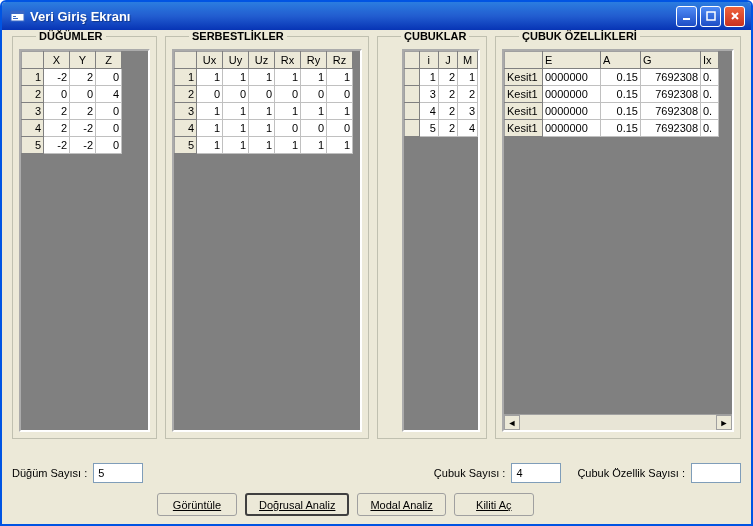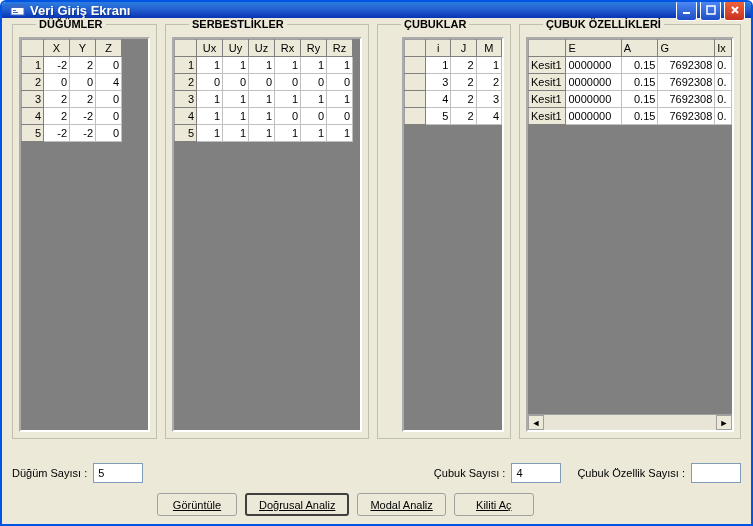--- a/index.html
+++ b/index.html
@@ -18,21 +18,21 @@
       width: 753px;
       height: 526px;
       border: 2px solid #0054e3;
       border-radius: 6px 6px 0 0;
       background: #ece9d8;
       display: flex;
       flex-direction: column;
       overflow: hidden;
     }
     .titlebar {
-      height: 16px;
+      height: 28px;
       background: linear-gradient(to bottom, #2b7de0, #225dd0, #0734b5);
       display: flex;
       align-items: center;
       padding: 0 4px;
       color: #fff;
     }
     .titlebar .app-icon {
       width: 16px;
       height: 16px;
       margin: 0 4px;
@@ -196,21 +196,21 @@
       font-size: 11px;
       cursor: pointer;
       text-decoration: underline;
     }
     button.app-btn.default {
       border: 2px solid #404040;
     }
     
     .g-dugum { width: 145px; }
     .g-serbest { width: 204px; }
-    .g-cubuk { width: 134px; padding-left: 24px; }
+    .g-cubuk { width: 110px; padding-left: 24px; }
     .g-ozellik { width: 199px; flex:1;}
     .w-narrow { width: 26px; }
     .w-E { width: 58px; }
     .w-A { width: 40px; }
     .w-G { width: 60px; }
     .w-Ix { width: 18px; }
     .w-kesit { width: 38px; }
   </style>
 </head>
 <body>

